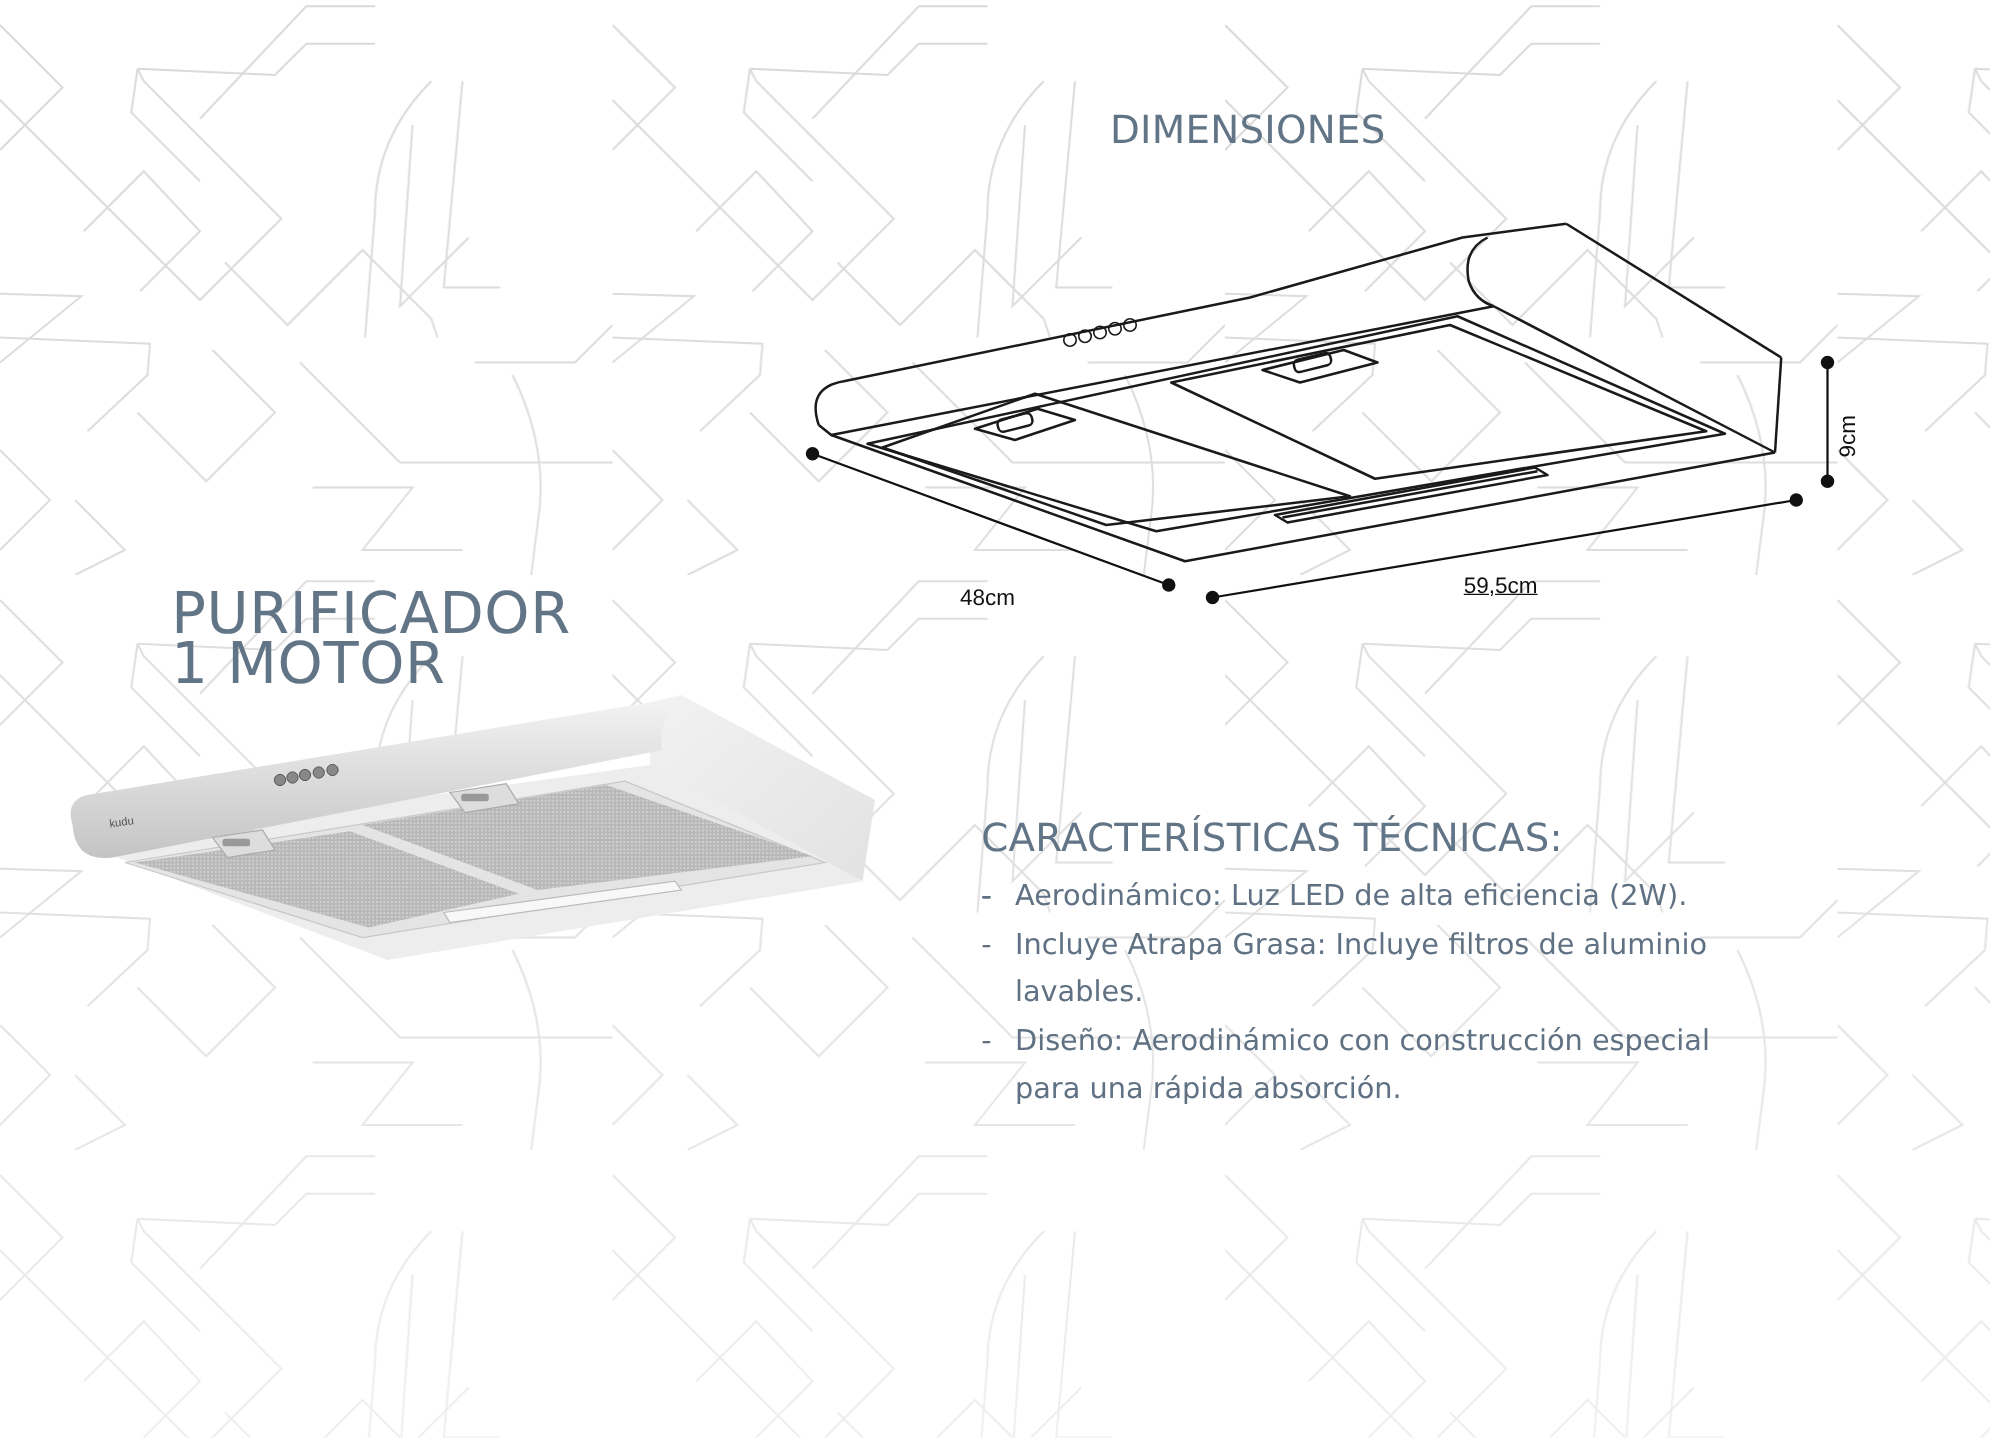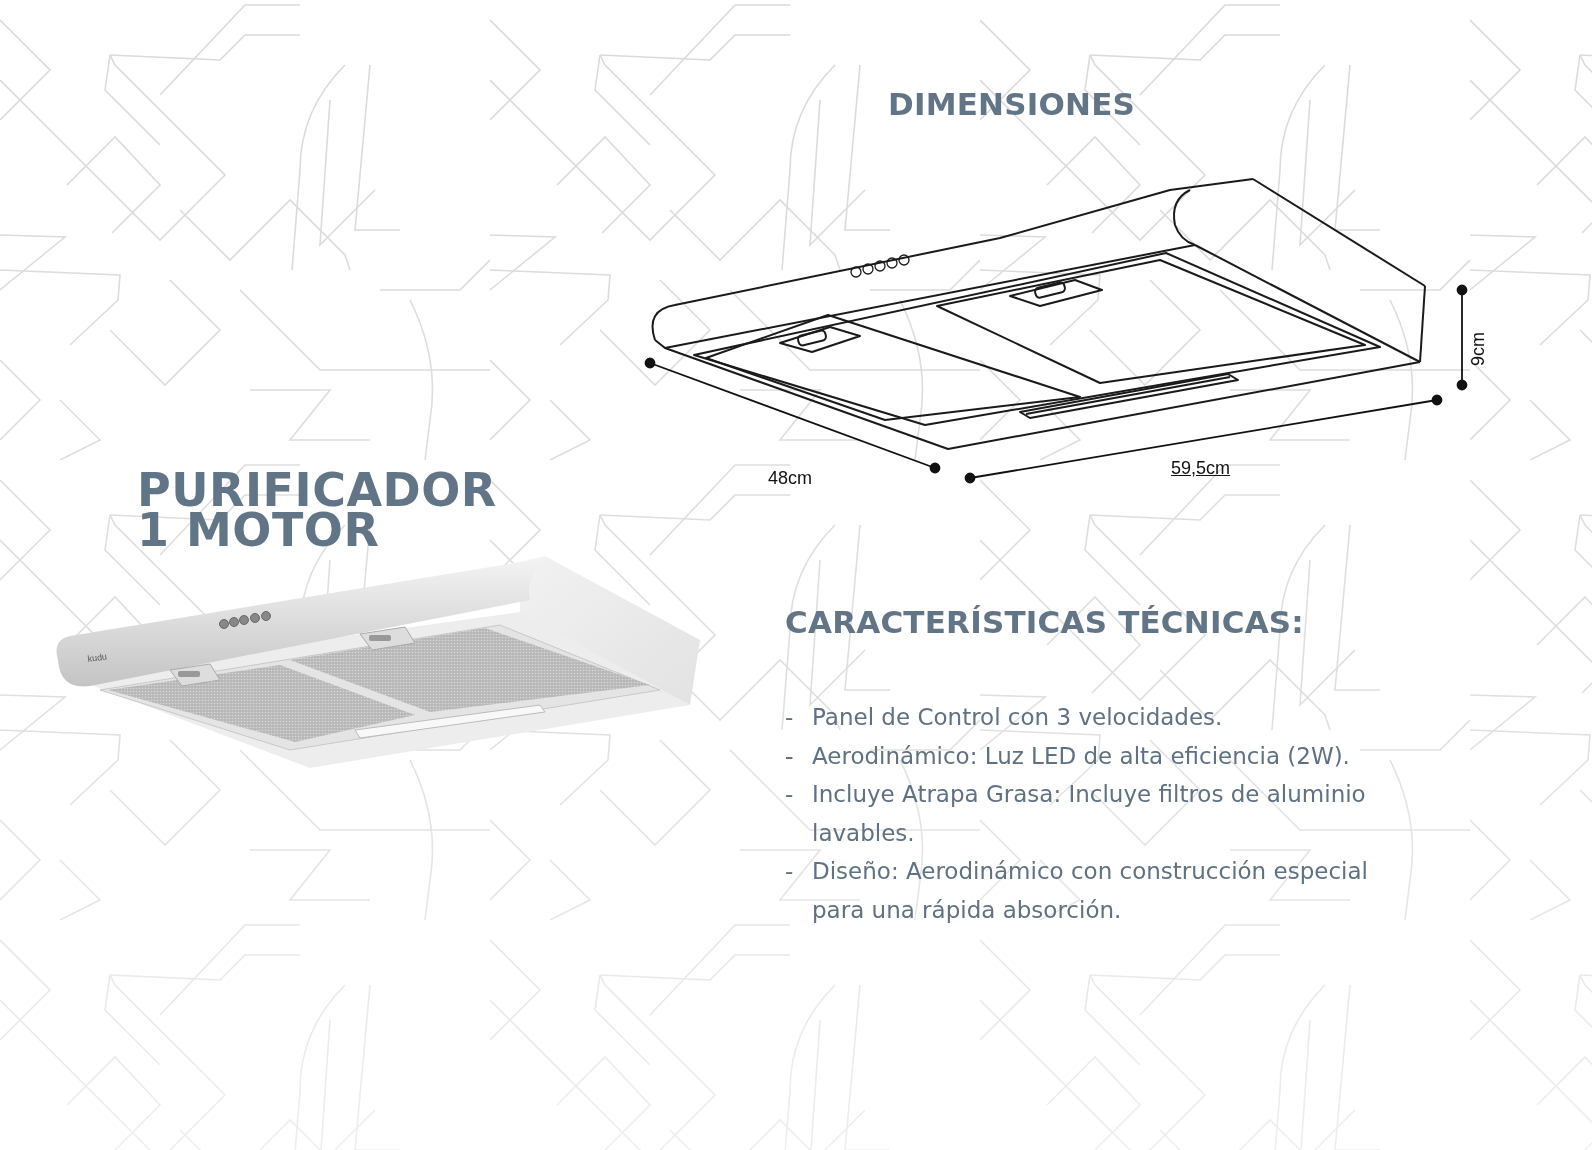--- a/index.html
+++ b/index.html
@@ -5,26 +5,26 @@
     html, body { margin: 0; padding: 0; }
     body {
       width: 1592px; height: 1150px; position: relative; overflow: hidden;
       background: #ffffff;
       font-family: "DejaVu Sans", "Liberation Sans", sans-serif;
     }
     .bg-pattern { position: absolute; left: 0; top: 0; width: 1592px; height: 1150px; z-index: 0; }
 
     .section-title {
       position: absolute; z-index: 3; margin: 0;
-      font-family: "DejaVu Sans", sans-serif; font-weight: bold;
+      font-family: "DejaVu Sans", sans-serif; font-weight: normal;
       color: #627587; letter-spacing: 0.2px;
     }
     #dim-title { left: 888px; top: 86px; font-size: 31px; }
     #product-title { left: 137px; top: 470px; font-size: 46px; line-height: 40px; letter-spacing: 0.5px; }
-    #specs-title { left: 785px; top: 604px; font-size: 31px; text-align: center; }
+    #specs-title { left: 785px; top: 653px; font-size: 31px; text-align: center; }
 
     .dim-label {
       position: absolute; z-index: 3;
       font-family: "Liberation Sans", sans-serif; font-size: 18px; color: #111;
     }
     #dim-depth { left: 768px; top: 468px; }
     #dim-width { left: 1171px; top: 458px; text-decoration: underline; }
     #dim-height { left: 1468px; top: 330px; transform: rotate(-90deg); transform-origin: left top; top: 366px; }
 
     .diagram { position: absolute; left: 640px; top: 170px; width: 880px; height: 320px; z-index: 2; }
@@ -186,21 +186,20 @@
     <circle cx="266" cy="616" r="4.5"></circle>
   </g>
   <text x="88" y="662" font-family="Liberation Sans, sans-serif" font-size="9" fill="#555" transform="rotate(-8 88 662)">kudu</text>
 </svg>
 
 <h2 id="specs-title" class="section-title">CARACTERÍSTICAS TÉCNICAS:</h2>
 
 <ul class="specs-list">
   <li>
     <span class="dash">-</span>
-    <span class="txt" style="width:560px">Panel de Control con 3 velocidades.</span>
   </li>
   <li>
     <span class="dash">-</span>
   </li>
   <li>
     <span class="dash">-</span>
   </li>
   <li>
     <span class="dash">-</span>
     <span class="txt" style="width:600px">Aerodinámico: Luz LED de alta eficiencia (2W).</span>

